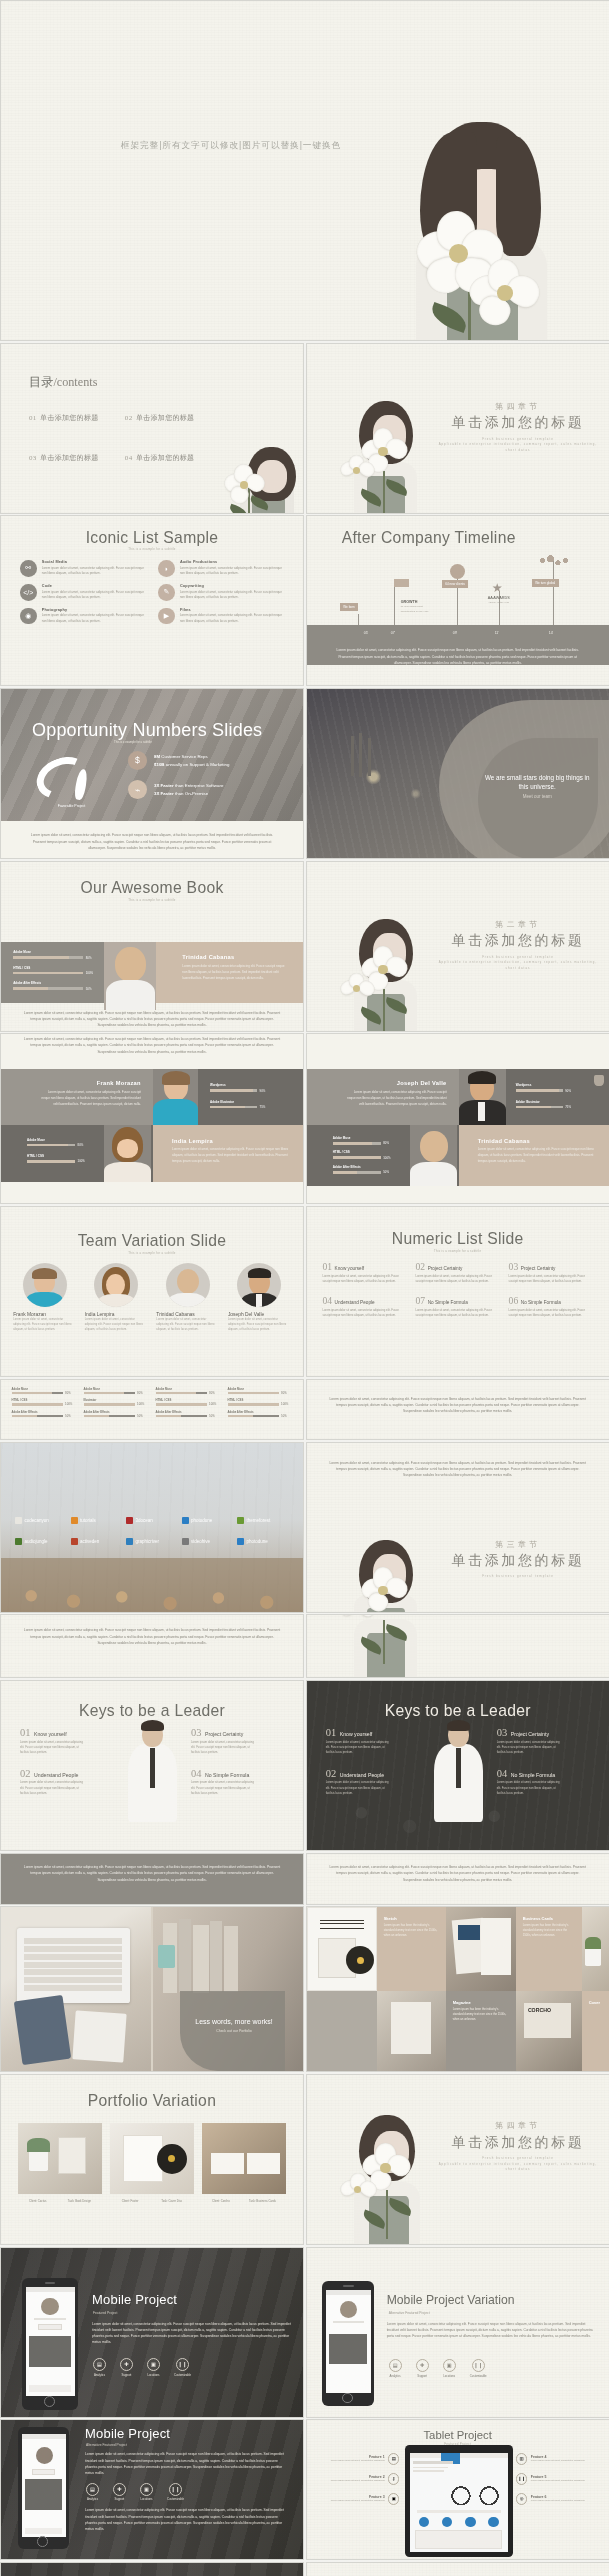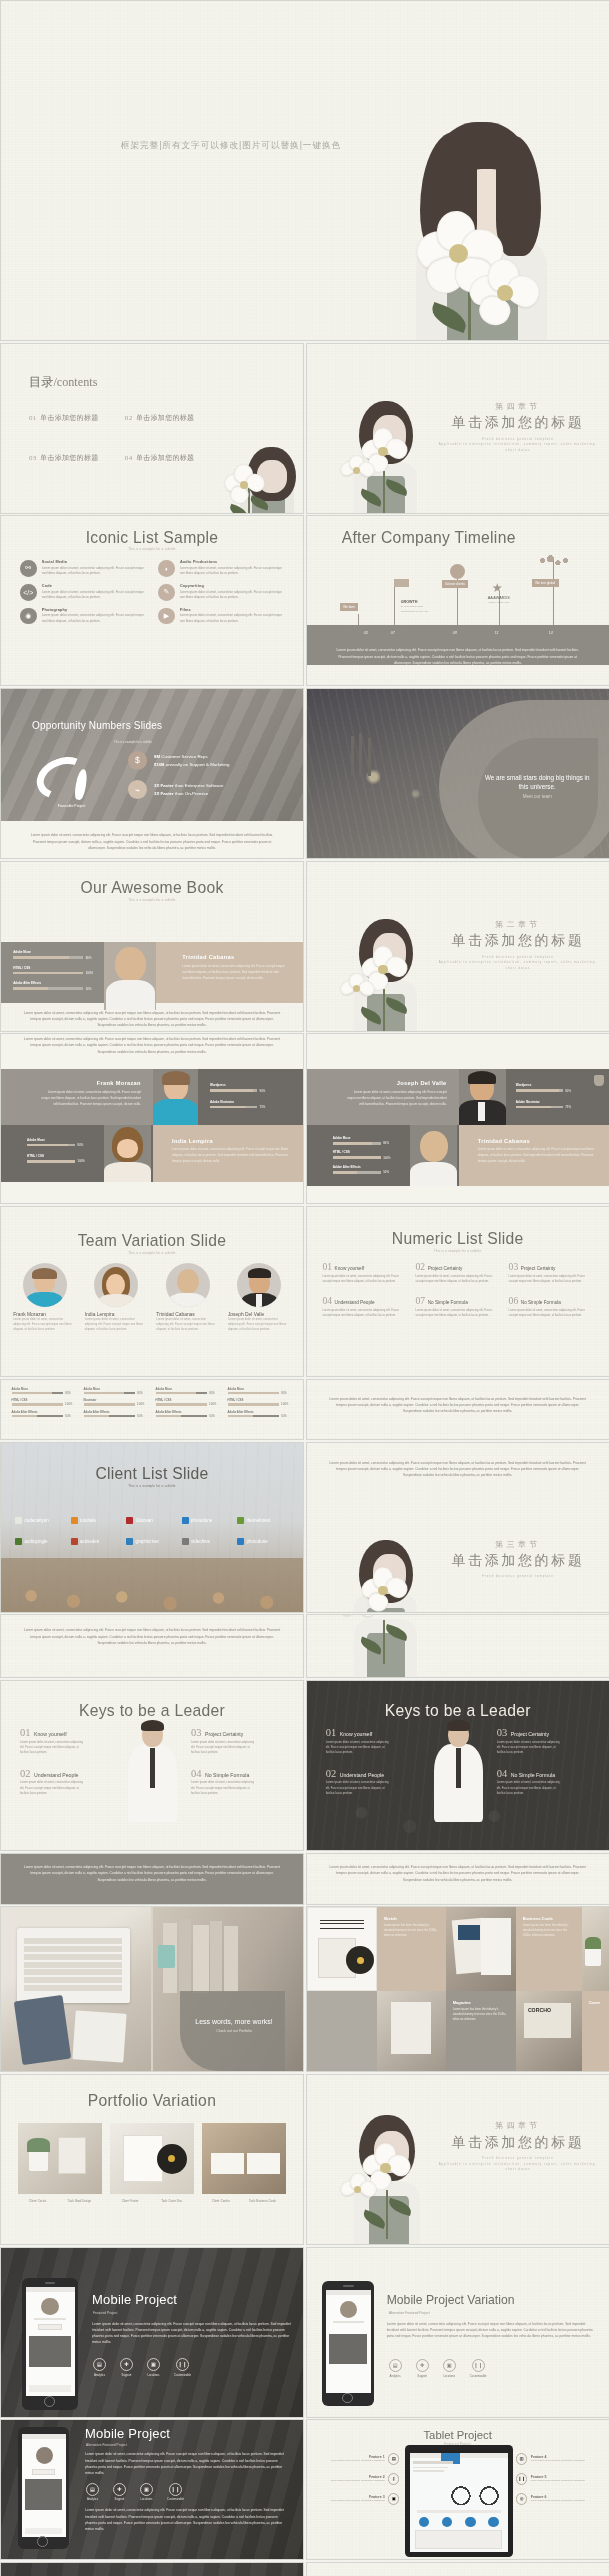--- a/index.html
+++ b/index.html
@@ -103,21 +103,21 @@
   
   .tl-band { position:absolute; left:0; right:0; height:40px; background:#8e8b84; }
   .tl-years { position:absolute; left:0; right:0; display:flex; color:#efeee9; font-size:3.5px; }
   .tag { position:absolute; background:#b9a898; color:#fff; font-size:3.1px; padding:1.7px 3.5px; white-space:nowrap; }
   .pole { position:absolute; width:0.9px; background:#9c9890; }
 
   
   .photo-bg {
     background:linear-gradient(135deg,#8e8b86 0%,#a09a93 40%,#7d7a74 100%);
   }
-  .ov-head { color:#fff; font-size:10px; letter-spacing:0.2px;text-align:center; }
+  .ov-head { color:#fff; font-size:18px; letter-spacing:0.2px;text-align:center; }
   .ov-line { color:#fff; font-size:4.4px; margin:3.5px 0; }
   .ov-line b { font-weight:bold; }
   .ov-circ { width:19px; height:19px; border-radius:50%; background:#b8a494; display:flex; align-items:center; justify-content:center; color:#fff; font-size:8.7px; }
 
   
   .night {
     background:linear-gradient(160deg,#4c4a50 0%,#6d6a68 45%,#8a857c 100%);
   }
   .quote-blob {
     position:absolute; background:rgba(160,155,146,.80);
@@ -873,24 +873,20 @@
         linear-gradient(180deg, rgba(220,224,226,.75) 0 45%, rgba(175,160,140,.55) 100%),
         repeating-linear-gradient(92deg, rgba(90,80,70,.10) 0 1.7px, transparent 1.7px 12.2px);"></div>
       <div style="position:absolute; left:0; bottom:0; right:0; height:54px; background:
         radial-gradient(circle at 10% 70%, #c2a27c 0 5.2px, transparent 6.1px),
         radial-gradient(circle at 24% 80%, #b99a74 0 6.1px, transparent 7px),
         radial-gradient(circle at 40% 72%, #c6a87f 0 5.2px, transparent 6.1px),
         radial-gradient(circle at 56% 84%, #b59571 0 6.1px, transparent 7px),
         radial-gradient(circle at 72% 74%, #c2a27c 0 5.2px, transparent 6.1px),
         radial-gradient(circle at 88% 82%, #b99a74 0 6.1px, transparent 7px),
         rgba(150,130,105,.65);"></div>
-      <div style="position:absolute; left:0; right:0; top:22.6px;">
-        <div class="t-big centered" style="color:#5e5c56;">Client List Slide</div>
-        <div class="subtitle-mini" style="color:#6e6c65;">This is a example for a subtitle</div>
-      </div>
       <div class="client-grid" style="position:absolute; left:14px; right:14px; top:64px;">
         <div class="client">
             <span class="sq" style="background:#e8e6e0;"></span>
             <span>codecanyon</span>
           </div>
         <div class="client">
             <span class="sq" style="background:#e08a2a;"></span>
             <span>tutorials</span>
           </div>
         <div class="client">

